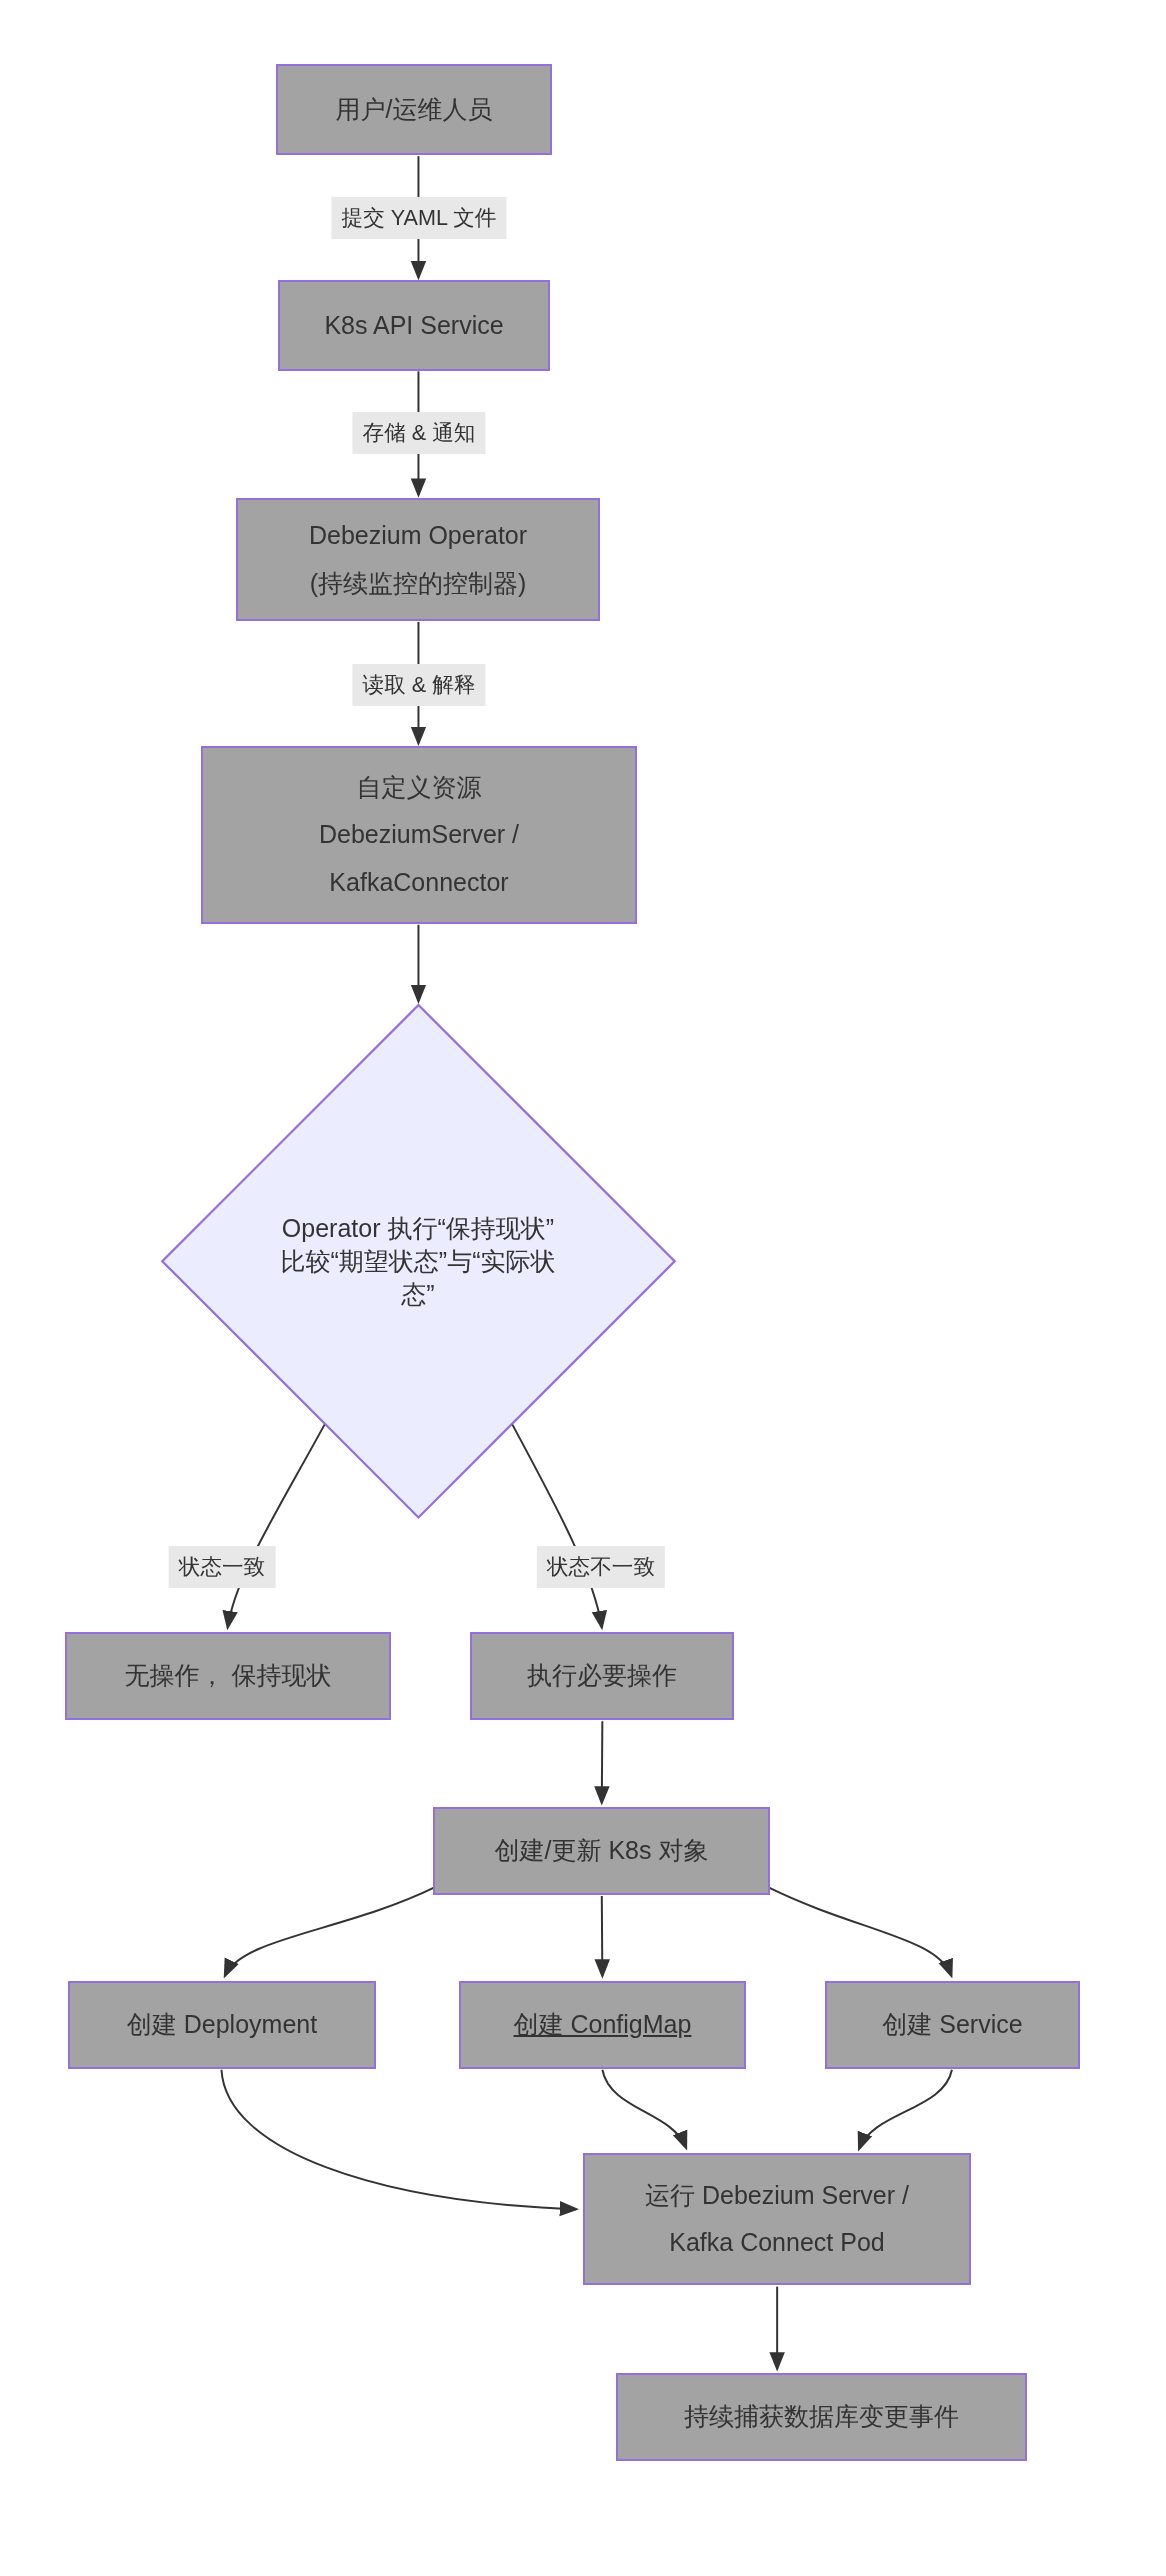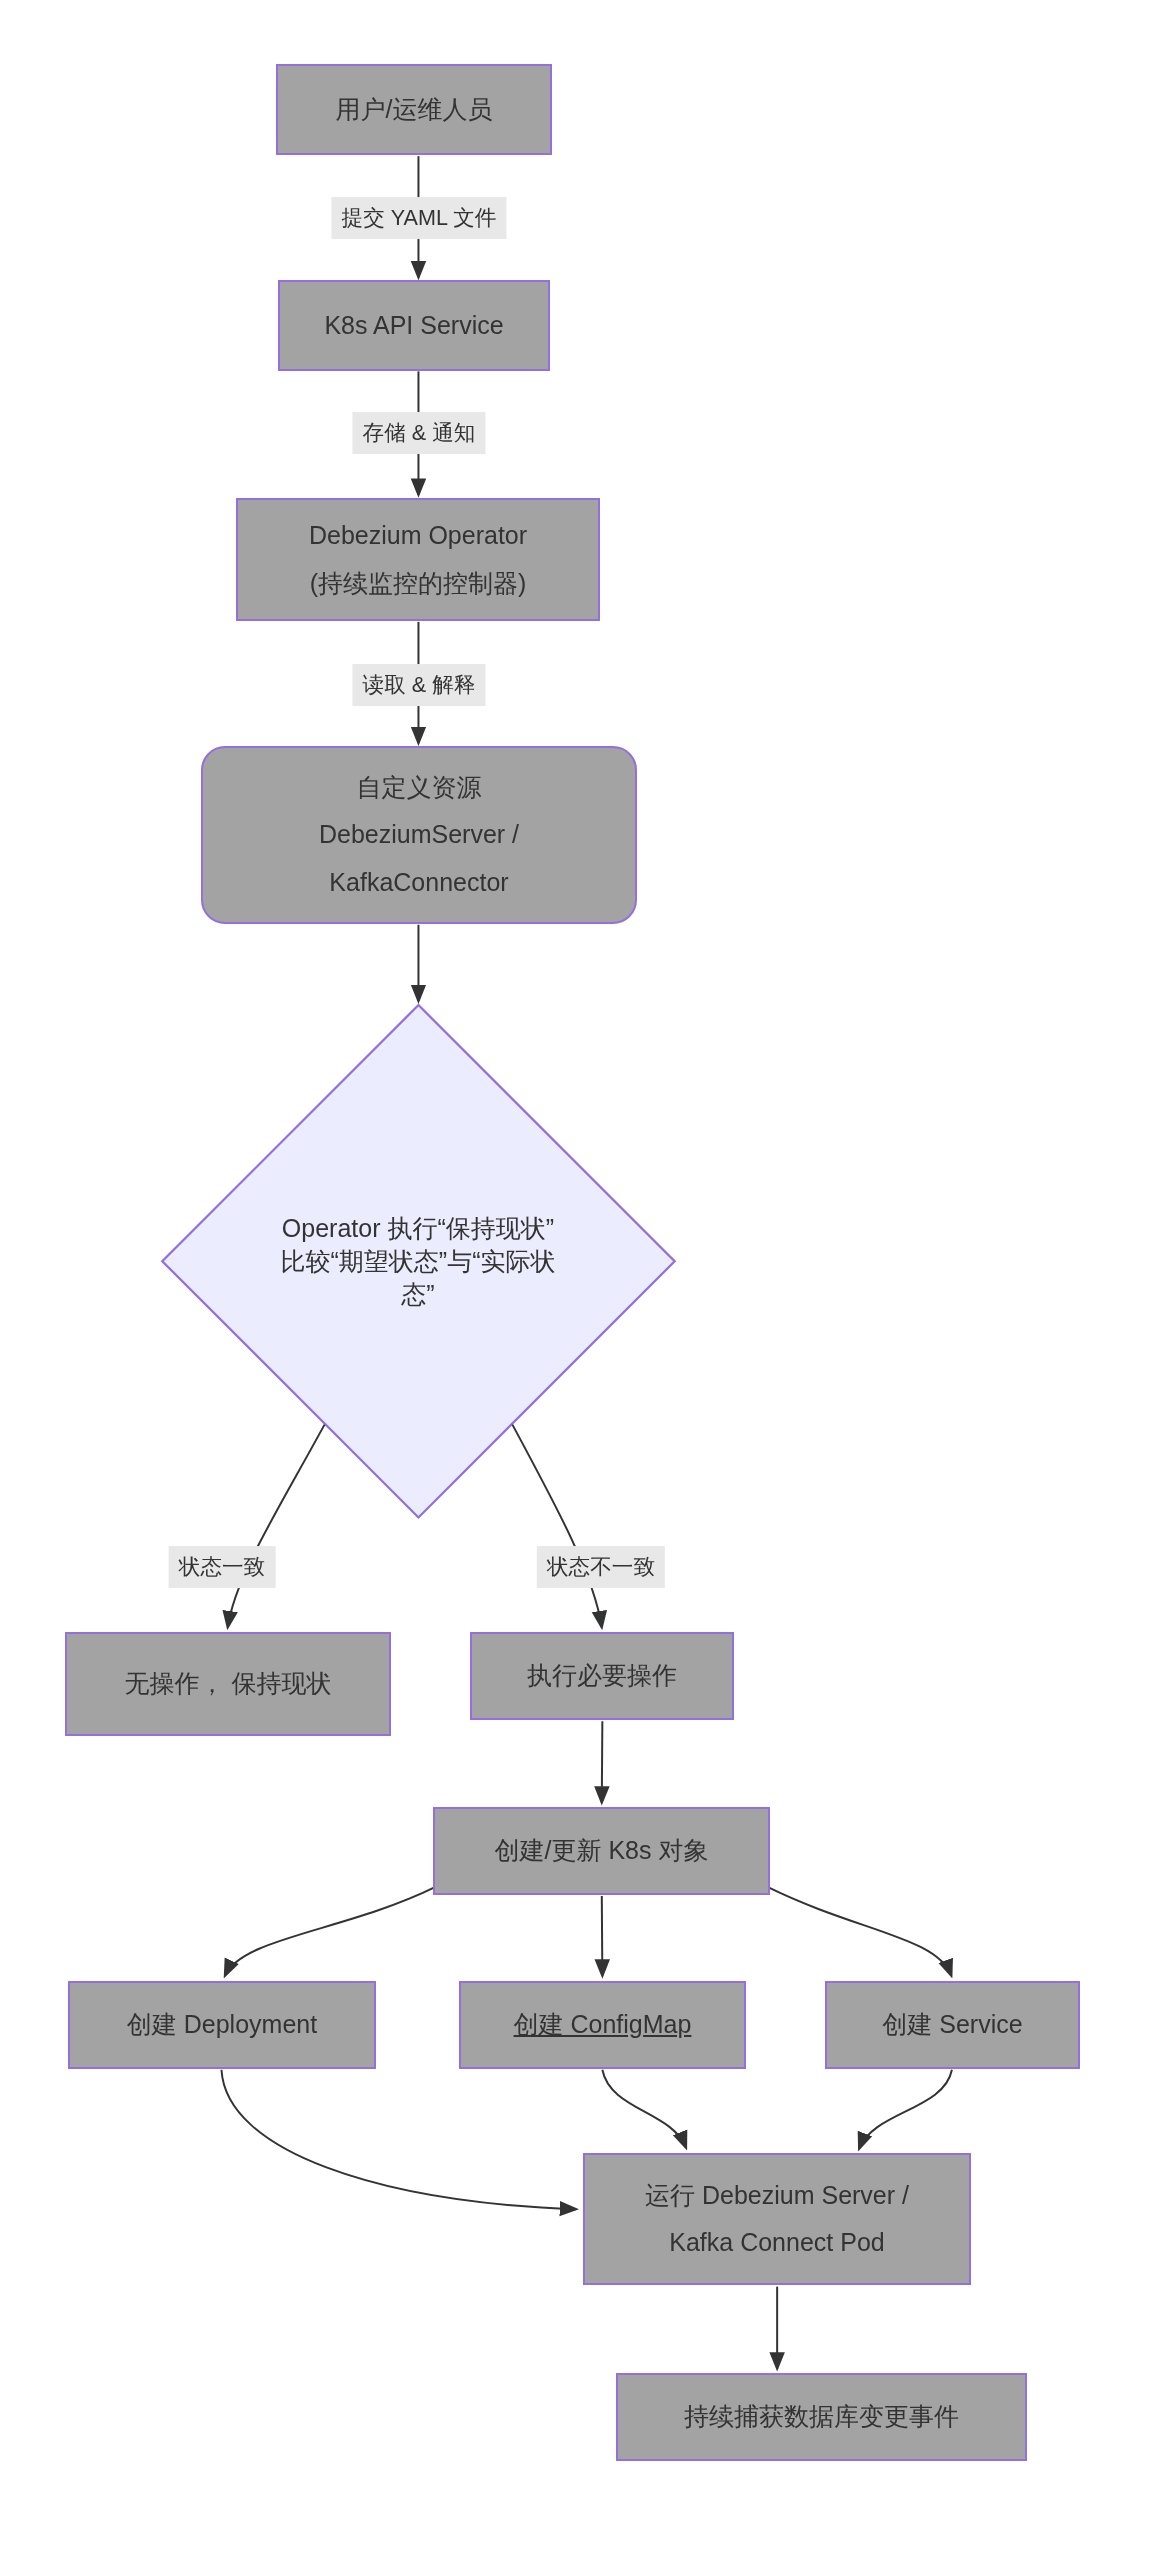--- a/index.html
+++ b/index.html
@@ -27,22 +27,22 @@
   }
   .elabel{
     position:absolute;z-index:2;transform:translate(-50%,-50%);
     background:#e8e8e8;color:#333333;font-size:21.6px;line-height:1.2;
     padding:8px 10.2px;white-space:nowrap;text-align:center;
   }
   
   #n-user      {left:276px; top:64px;  width:276px; height:91px;}
   #n-api       {left:278px; top:280px;  width:272px; height:91px;}
   #n-operator  {left:236px; top:498px;  width:364px; height:123px;}
-  #n-cr        {left:201px; top:746px; width:436px; height:178px;border-radius:24px;}
-  #n-noop      {left:65px; top:1632px; width:326px; height:104px;}
+  #n-cr        {left:201px; top:746px; width:436px; height:178px;}
+  #n-noop      {left:65px; top:1632px; width:326px; height:88px;}
   #n-act       {left:470px; top:1632px; width:264px; height:88px;}
   #n-k8sobj    {left:433px; top:1807px; width:337px; height:88px;}
   #n-deployment{left:68px; top:1981px; width:308px; height:88px;}
   #n-configmap {left:459px; top:1981px; width:287px; height:88px;text-decoration:underline;}
   #n-service   {left:825px;top:1981px; width:255px; height:88px;}
   #n-pod       {left:583px;top:2153px; width:388px; height:132px;}
   #n-capture   {left:572px;top:2373px; width:411px; height:88px;margin-left:44px;}
   #decision-label{left:162px;top:1187px;width:512px;height:148px;}
   #el-submit  {left:419px; top:218px;}
   #el-store   {left:419px; top:433px;}

